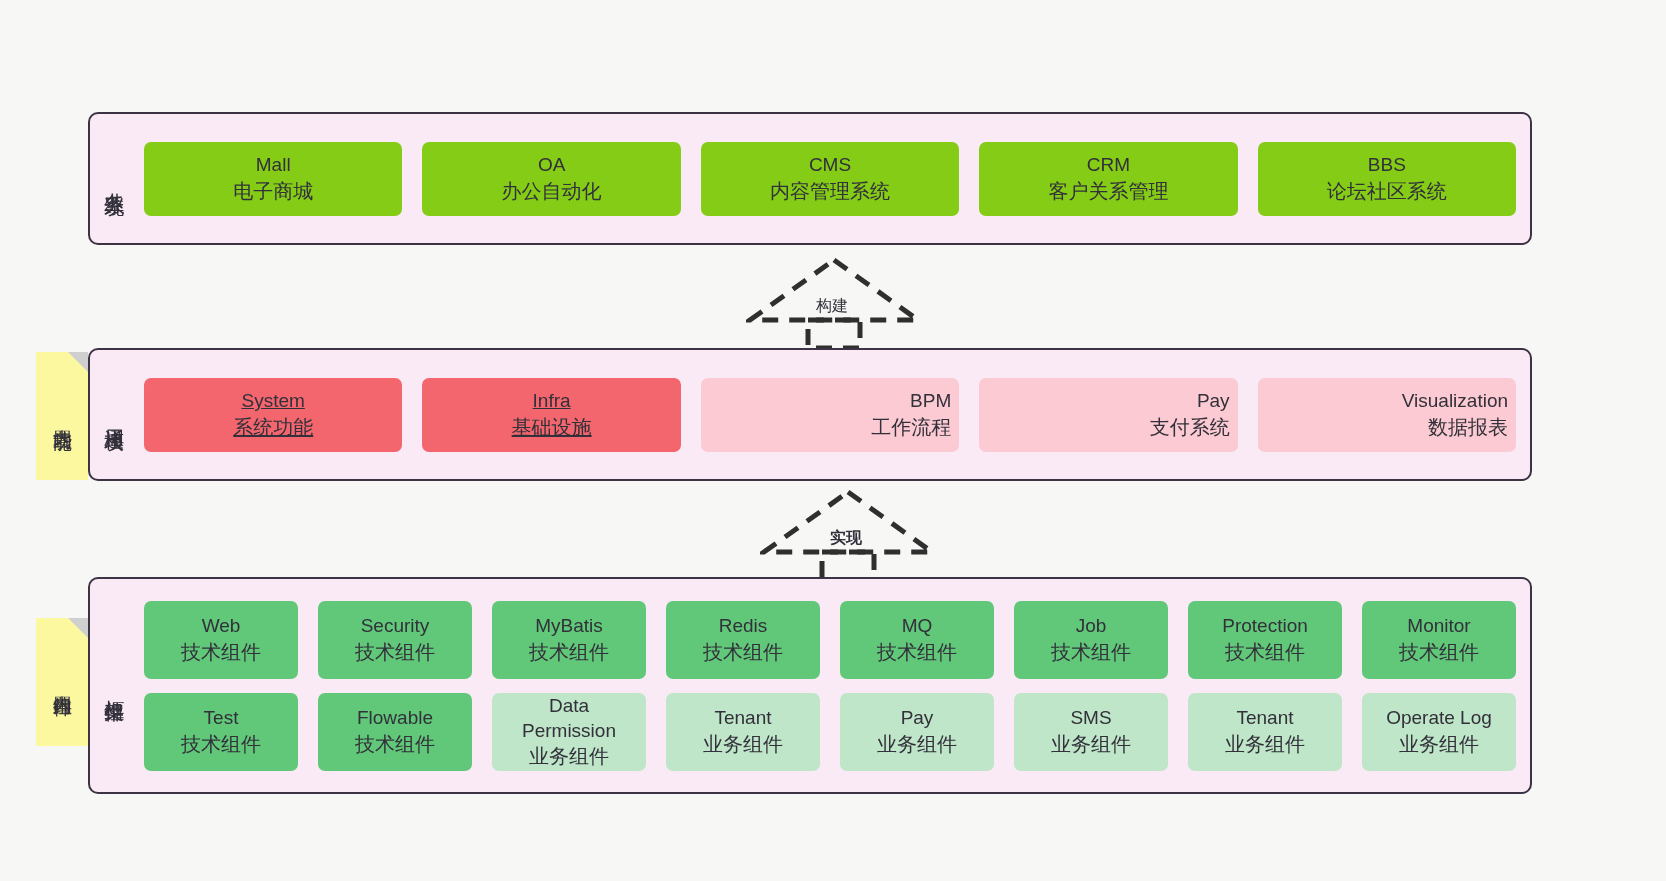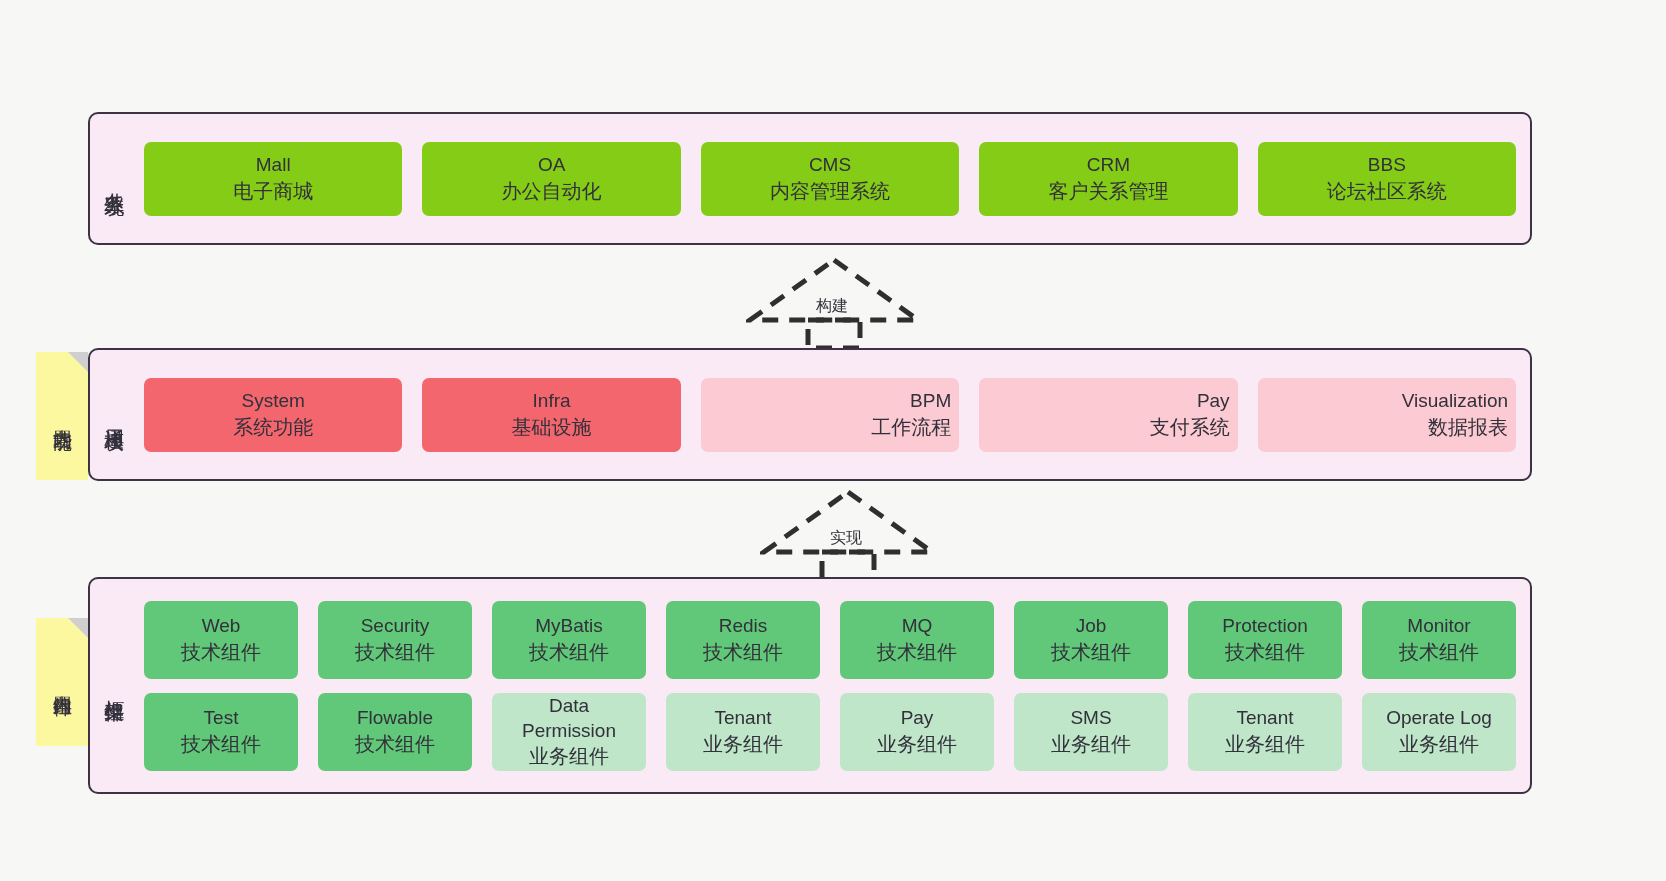--- a/index.html
+++ b/index.html
@@ -58,21 +58,21 @@
     justify-content:center;
     text-align:center;
     line-height:1.30;
     padding:6px 8px;
   }
   .card .t-en { font-size:19px; }
   .card .t-cn { font-size:20px; }
 
   
   .c-blue       { background:#84cc16; }
-  .c-red        { background:#f4666e; }
+  .c-red        { background:#f4666e;text-decoration:underline; }
   .c-pink       { background:#fbcad2;align-items:flex-end; }
   .c-green      { background:#60c878; }
   .c-greenlight { background:#bfe6c8; }
 
   
   #layer-business  { left:88px;  top:112px; width:1444px; height:133px; }
   #layer-business .card-row { height:74px; }
 
   #layer-modules   { left:88px;  top:348px; width:1444px; height:133px; }
   #layer-modules .card-row { height:74px; }
@@ -113,21 +113,21 @@
   .arrow-label {
     position:absolute;
     font-size:16px;
     color:#32303a;
     white-space:nowrap;
     background:transparent;
   }
   #arrow-build  { left:746px; top:256px;  width:176px; height:92px; }
   #arrow-build  .arrow-label { left:70px; top:40px; }
   #arrow-impl   { left:760px; top:488px;  width:176px; height:92px; }
-  #arrow-impl   .arrow-label { left:70px; top:40px; }
+  #arrow-impl   .arrow-label { left:70px; top:40px;font-weight:bold; }
 </style>
 </head>
 <body>
 
 <div class="layer" id="layer-business">
   <div class="layer-label">业务系统</div>
   <div class="layer-body">
     <div class="card-row">
       <div class="card c-blue">
         <span class="t-en">Mall</span>

